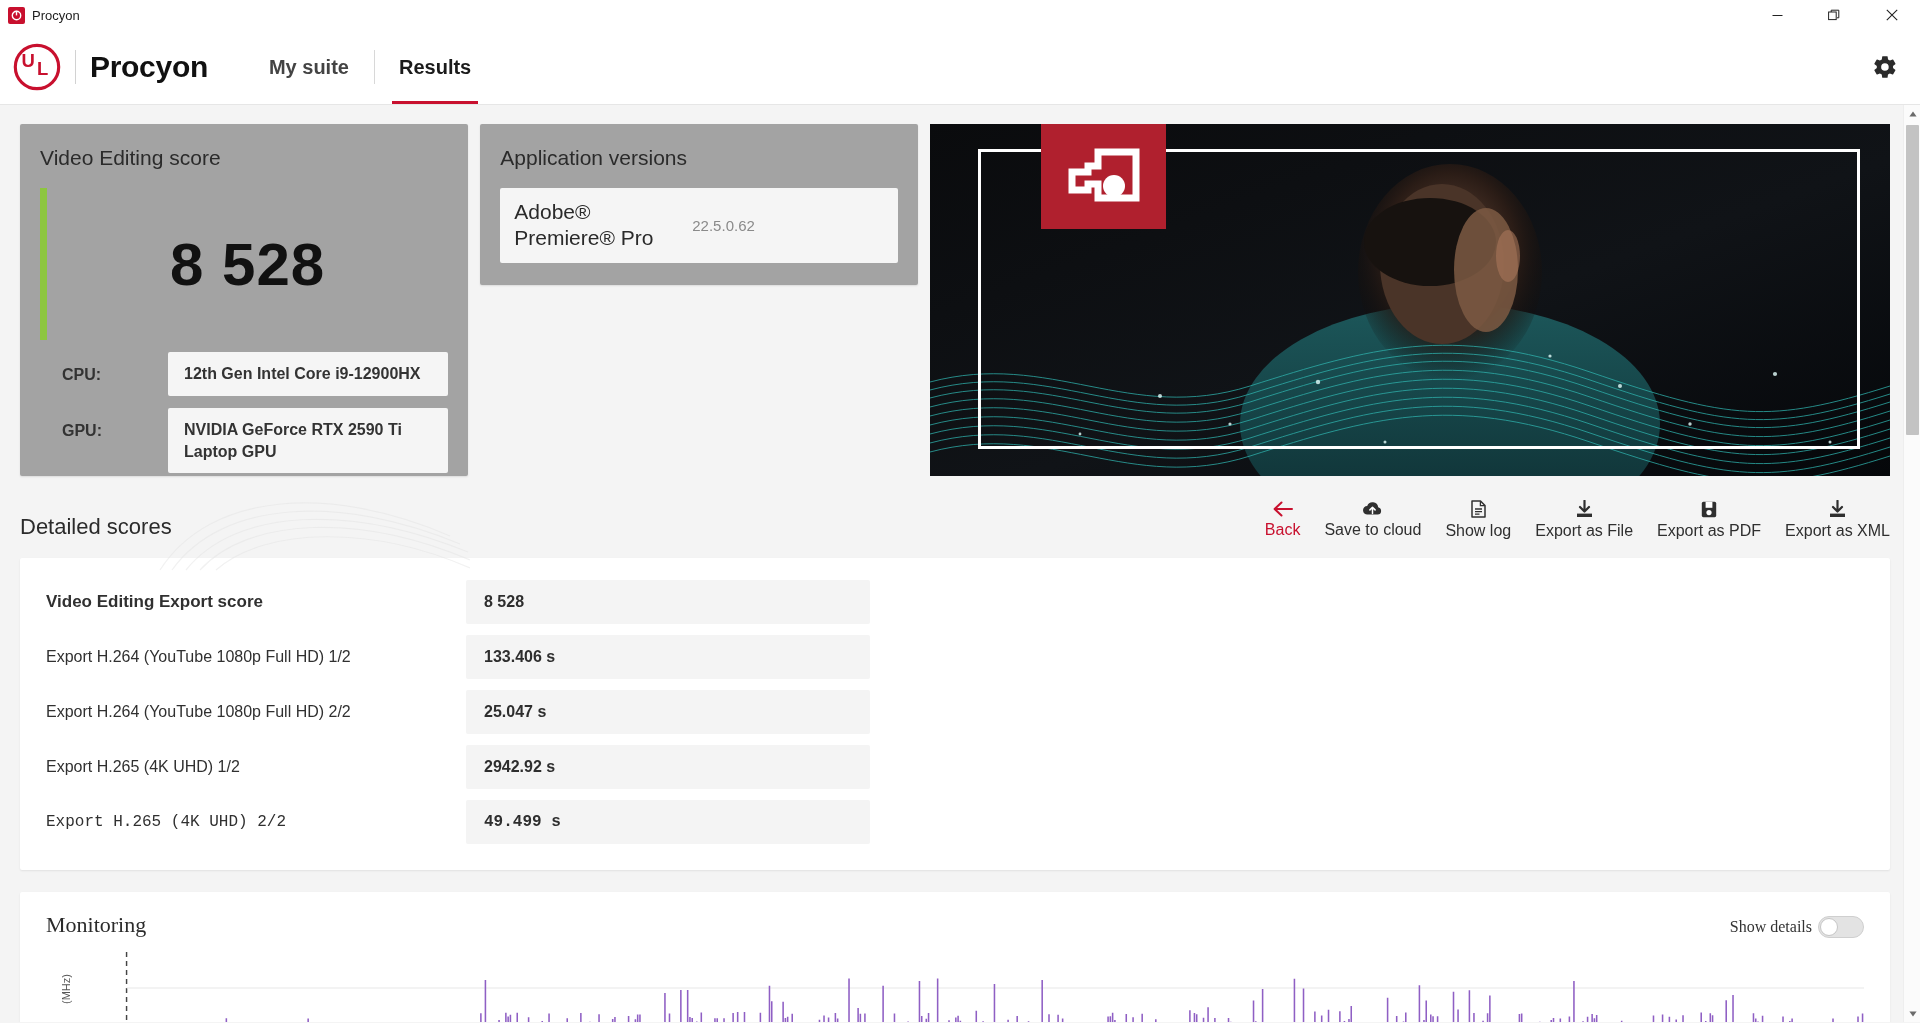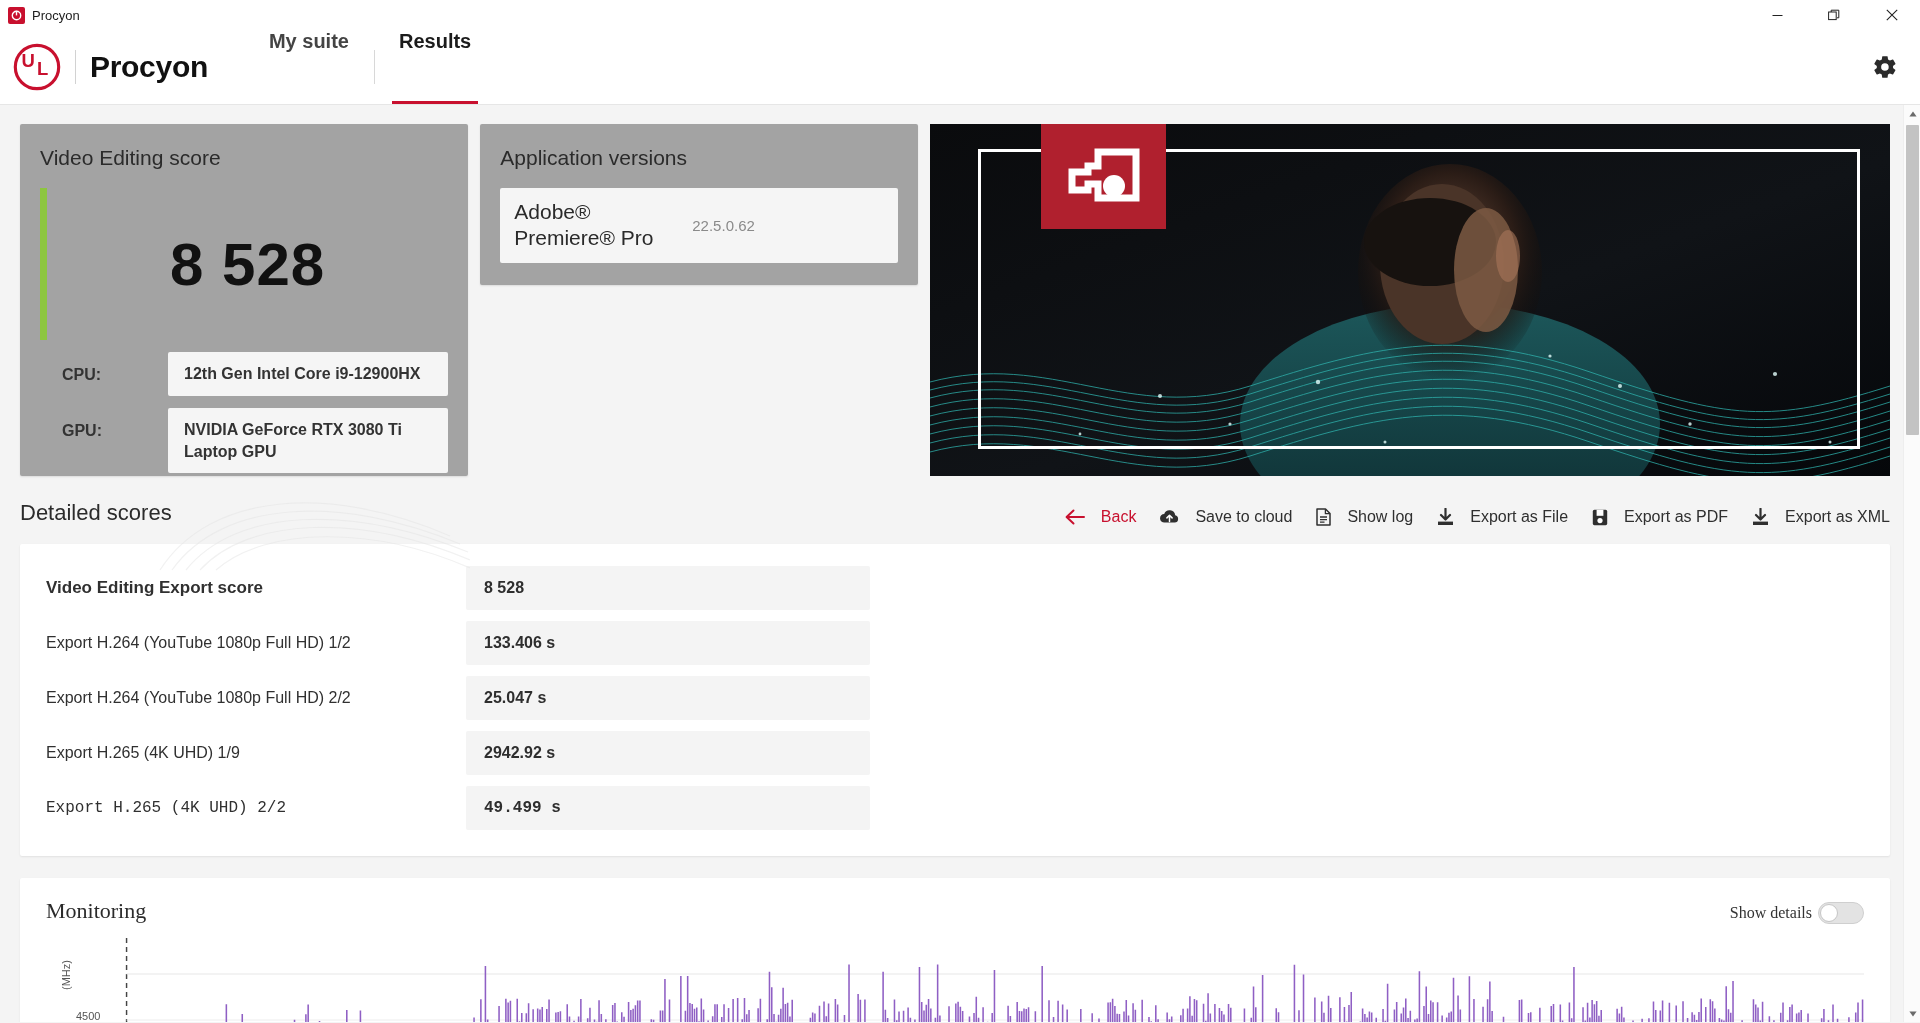--- a/index.html
+++ b/index.html
@@ -43,21 +43,21 @@
   }
   .brand { display: flex; align-items: center; padding-left: 13px; gap: 14px; }
   .ul-logo { width: 48px; height: 48px; }
   .brand-sep { width: 1px; height: 34px; background: #d2d2d2; }
   .brand-name {
     font-size: 30px; font-weight: bold; letter-spacing: -0.3px;
     color: #111; margin-left: 0px;
   }
   .nav { display: flex; align-items: stretch; margin-left: 36px; }
   .nav-item {
-    display: flex; padding: 0 25px;
+    display: flex; align-items: center; padding: 0 25px;
     font-size: 20px; font-weight: bold; color: #444;
     cursor: pointer; position: relative;
   }
   .nav-item + .nav-item::before {
     content: ""; position: absolute; left: 0; top: 20px; bottom: 20px;
     width: 1px; background: #d8d8d8;
   }
   .nav-item.active { color: #1b1b1b; }
   .nav-item.active::after {
     content: ""; position: absolute; left: 18px; right: 18px; bottom: 0;
@@ -134,22 +134,22 @@
   }
 
   
   .dsbar {
     display: flex; align-items: flex-end; margin-top: 24px;
     padding-bottom: 6px; position: relative;
   }
   .ds-title { font-size: 22px; color: #2b2b2b; }
   .toolbar { margin-left: auto; display: flex; align-items: center; gap: 24px; }
   .tool {
-    display: flex; align-items: center; gap: 16px;
-    font-size: 16px; color: #2f2f2f; cursor: pointer;
+    display: flex; align-items: center; gap: 4px;
+    font-size: 16px; color: #2f2f2f; cursor: pointer; flex-direction: column;
   }
   .tool.back { color: #c8102e; }
   .tool svg { display: block; flex: none; }
 
   
   .table-card {
     background: #fff; border-radius: 2px; margin-top: 12px;
     box-shadow: 0 1px 2px rgba(0,0,0,0.08);
     padding: 22px 26px 26px 26px;
   }
@@ -282,21 +282,21 @@
         <div class="score-body">
           <div class="score-bar"></div>
           <div class="score-big">8 528</div>
         </div>
         <div class="spec-row">
           <div class="spec-label">CPU:</div>
           <div class="spec-val">12th Gen Intel Core i9-12900HX</div>
         </div>
         <div class="spec-row">
           <div class="spec-label">GPU:</div>
-          <div class="spec-val">NVIDIA GeForce RTX 3080 Ti Laptop GPU</div>
+          <div class="spec-val">NVIDIA GeForce RTX 2590 Ti Laptop GPU</div>
         </div>
       </div>
 
       <div class="card apps-card">
         <div class="apps-title">Application versions</div>
         <div class="app-row">
           <div class="app-name">Adobe® Premiere® Pro</div>
           <div class="app-ver">22.5.0.62</div>
         </div>
       </div>
@@ -433,21 +433,21 @@
       </div>
       <div class="trow">
         <div class="tlabel">Export H.264 (YouTube 1080p Full HD) 1/2</div>
         <div class="tval">133.406 s</div>
       </div>
       <div class="trow">
         <div class="tlabel">Export H.264 (YouTube 1080p Full HD) 2/2</div>
         <div class="tval">25.047 s</div>
       </div>
       <div class="trow">
-        <div class="tlabel">Export H.265 (4K UHD) 1/9</div>
+        <div class="tlabel">Export H.265 (4K UHD) 1/2</div>
         <div class="tval">2942.92 s</div>
       </div>
       <div class="trow">
         <div class="tlabel">Export H.265 (4K UHD) 2/2</div>
         <div class="tval">49.499 s</div>
       </div>
     </div>
 
     <div class="mon-card">
       <div class="mon-head">

